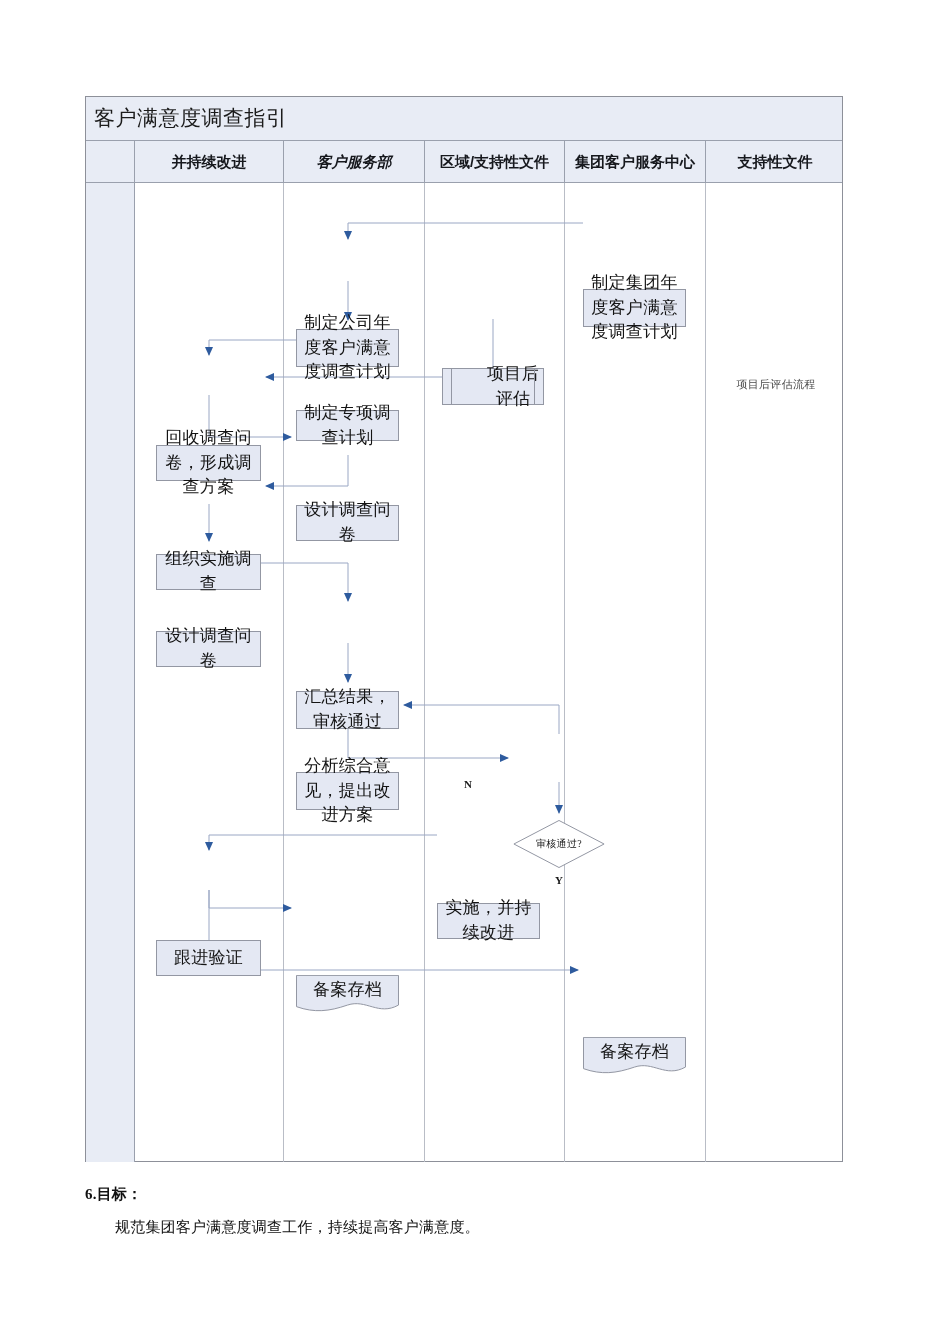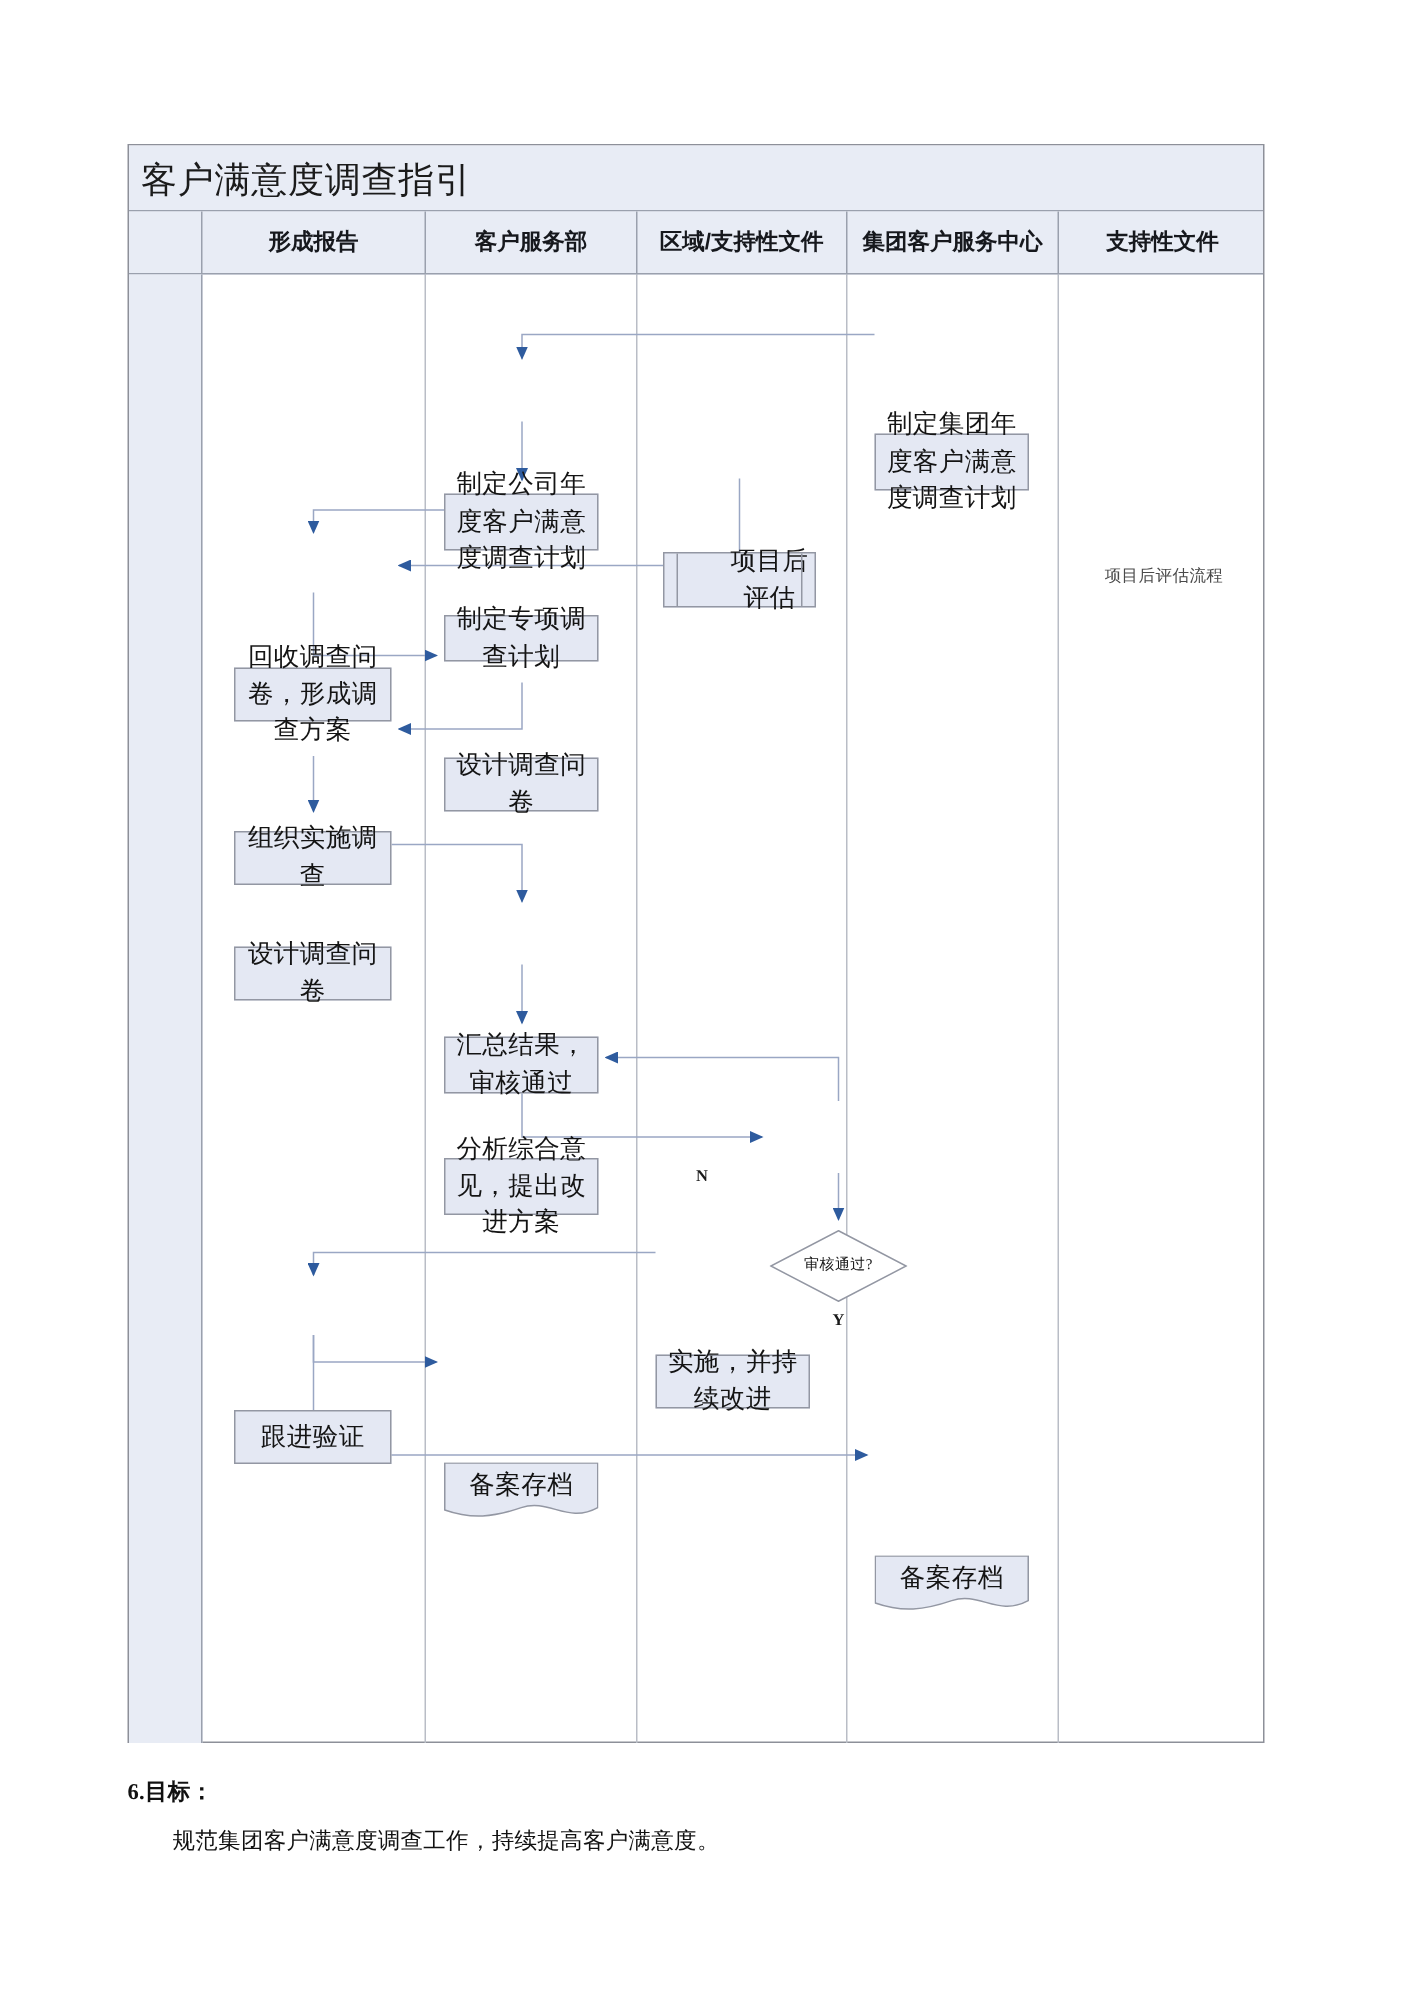--- a/index.html
+++ b/index.html
@@ -34,21 +34,21 @@
     width: 100%;
     height: 44px;
     background: #e8ecf5;
     border-bottom: 1px solid #9aa0ad;
     box-sizing: border-box;
   }
   #title-bar .title-text {
     position: absolute;
     left: 8px;
     top: 7px;
-    font-size: 24px;
+    font-size: 21px;
     letter-spacing: 0.5px;
     color: #1b1b1b;
     font-family: "Liberation Sans", "DejaVu Sans", sans-serif;
     white-space: nowrap;
   }
 
   #header-row {
     position: absolute;
     left: 0;
     top: 44px;
@@ -215,22 +215,22 @@
 <body>
 
 <div id="flow-table">
 
   <div id="title-bar">
     <div class="title-text">客户满意度调查指引</div>
   </div>
 
   <div id="header-row">
       <div class="header-cell" style="left: 0px; width: 49px;"></div>
-      <div class="header-cell" style="left: 49px; width: 149px;">形成报告</div>
-      <div class="header-cell" style="left: 198px; width: 141px;">客户服务部</div>
+      <div class="header-cell" style="left: 49px; width: 149px;">并持续改进</div>
+      <div class="header-cell" style="left: 198px; width: 141px; font-style: italic;">客户服务部</div>
       <div class="header-cell" style="left: 339px; width: 140px;">区域/支持性文件</div>
       <div class="header-cell" style="left: 479px; width: 141px;">集团客户服务中心</div>
       <div class="header-cell" style="left: 620px; width: 138px; border-right: none;">支持性文件</div>
     </div>
 
   <div id="lane-body">
       <div class="lane-col first" style="left: 0px; width: 49px;"></div>
       <div class="lane-col" style="left: 49px; width: 149px;"></div>
       <div class="lane-col" style="left: 198px; width: 141px;"></div>
       <div class="lane-col" style="left: 339px; width: 140px;"></div>

